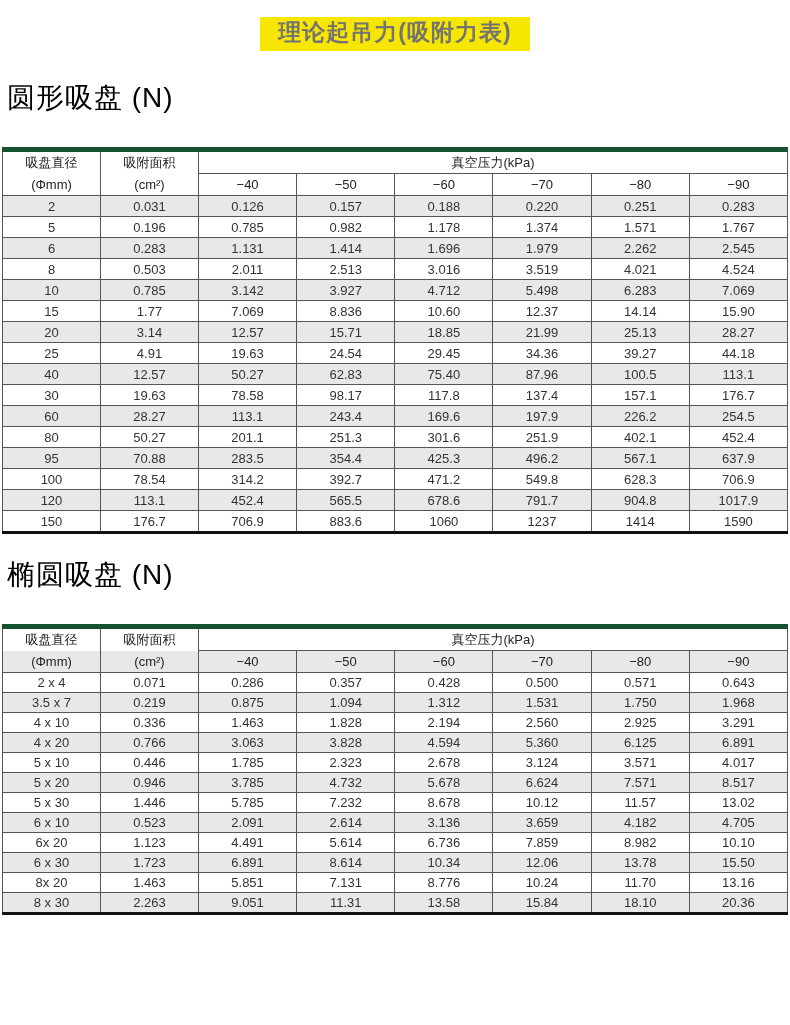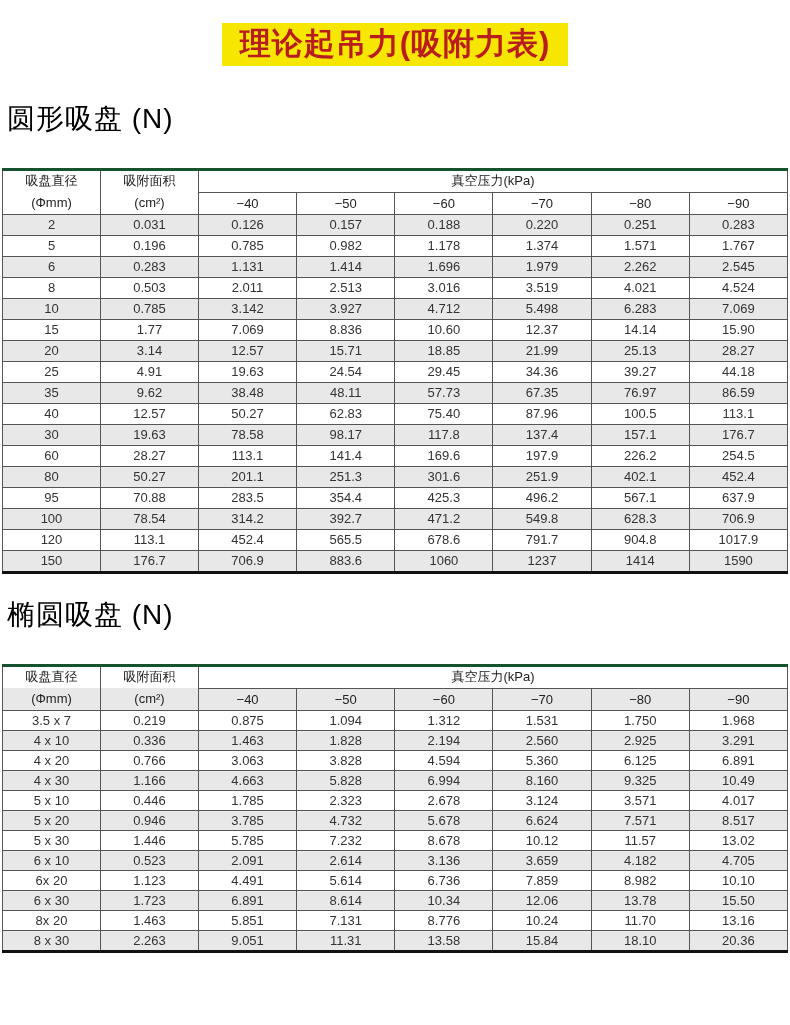--- a/index.html
+++ b/index.html
@@ -3,33 +3,33 @@
 <meta charset="utf-8">
 <style>
   html,body{margin:0;padding:0;}
   body{
     width:790px;height:1025px;background:#ffffff;
     font-family:"Liberation Sans","DejaVu Sans",sans-serif;
     color:#333;position:relative;overflow:hidden;
   }
   .banner-row{padding-top:2px;text-align:center;}
   .banner{
-    display:inline-block;background:#F7E600;color:#b91c1c;
-    font-weight:bold;font-size:31px;line-height:1.2;
+    display:inline-block;background:#F7E600;color:#737373;
+    font-weight:bold;font-size:23px;line-height:1.2;
     padding:2px 18px 4px;letter-spacing:1px;
   }
   .section-heading{
     font-size:28px;font-weight:500;color:#000;
     margin:13px 2px 6px 7px;letter-spacing:1px;
   }
   .section-heading.second{margin-top:22px;}
   table.spec{
     width:786px;margin-left:2px;
     border-collapse:collapse;table-layout:fixed;
-    border-top:3px solid #14532d;border-bottom:3px solid #111;
+    border-top:5px solid #14532d;border-bottom:3px solid #111;
     font-size:13px;
     margin-top:30px;
   }
   .spec th,.spec td{
     border:1px solid #555;text-align:center;vertical-align:middle;
     padding:0;font-weight:normal;color:#333;
   }
   .spec thead th{height:21px;color:#222;font-size:13px;}
   .spec tbody td{height:20px;}
   .spec.compact tbody td{height:19px;}
@@ -151,30 +151,20 @@
         <td>25</td>
         <td>4.91</td>
         <td>19.63</td>
         <td>24.54</td>
         <td>29.45</td>
         <td>34.36</td>
         <td>39.27</td>
         <td>44.18</td>
       </tr>
       <tr>
-        <td>35</td>
-        <td>9.62</td>
-        <td>38.48</td>
-        <td>48.11</td>
-        <td>57.73</td>
-        <td>67.35</td>
-        <td>76.97</td>
-        <td>86.59</td>
-      </tr>
-      <tr>
         <td>40</td>
         <td>12.57</td>
         <td>50.27</td>
         <td>62.83</td>
         <td>75.40</td>
         <td>87.96</td>
         <td>100.5</td>
         <td>113.1</td>
       </tr>
       <tr>
@@ -184,21 +174,21 @@
         <td>98.17</td>
         <td>117.8</td>
         <td>137.4</td>
         <td>157.1</td>
         <td>176.7</td>
       </tr>
       <tr>
         <td>60</td>
         <td>28.27</td>
         <td>113.1</td>
-        <td>141.4</td>
+        <td>243.4</td>
         <td>169.6</td>
         <td>197.9</td>
         <td>226.2</td>
         <td>254.5</td>
       </tr>
       <tr>
         <td>80</td>
         <td>50.27</td>
         <td>201.1</td>
         <td>251.3</td>
@@ -275,20 +265,30 @@
         <th>−40</th>
         <th>−50</th>
         <th>−60</th>
         <th>−70</th>
         <th>−80</th>
         <th>−90</th>
       </tr>
     </thead>
     <tbody>
       <tr>
+        <td>2 x 4</td>
+        <td>0.071</td>
+        <td>0.286</td>
+        <td>0.357</td>
+        <td>0.428</td>
+        <td>0.500</td>
+        <td>0.571</td>
+        <td>0.643</td>
+      </tr>
+      <tr>
         <td>3.5 x 7</td>
         <td>0.219</td>
         <td>0.875</td>
         <td>1.094</td>
         <td>1.312</td>
         <td>1.531</td>
         <td>1.750</td>
         <td>1.968</td>
       </tr>
       <tr>
@@ -305,30 +305,20 @@
         <td>4 x 20</td>
         <td>0.766</td>
         <td>3.063</td>
         <td>3.828</td>
         <td>4.594</td>
         <td>5.360</td>
         <td>6.125</td>
         <td>6.891</td>
       </tr>
       <tr>
-        <td>4 x 30</td>
-        <td>1.166</td>
-        <td>4.663</td>
-        <td>5.828</td>
-        <td>6.994</td>
-        <td>8.160</td>
-        <td>9.325</td>
-        <td>10.49</td>
-      </tr>
-      <tr>
         <td>5 x 10</td>
         <td>0.446</td>
         <td>1.785</td>
         <td>2.323</td>
         <td>2.678</td>
         <td>3.124</td>
         <td>3.571</td>
         <td>4.017</td>
       </tr>
       <tr>

